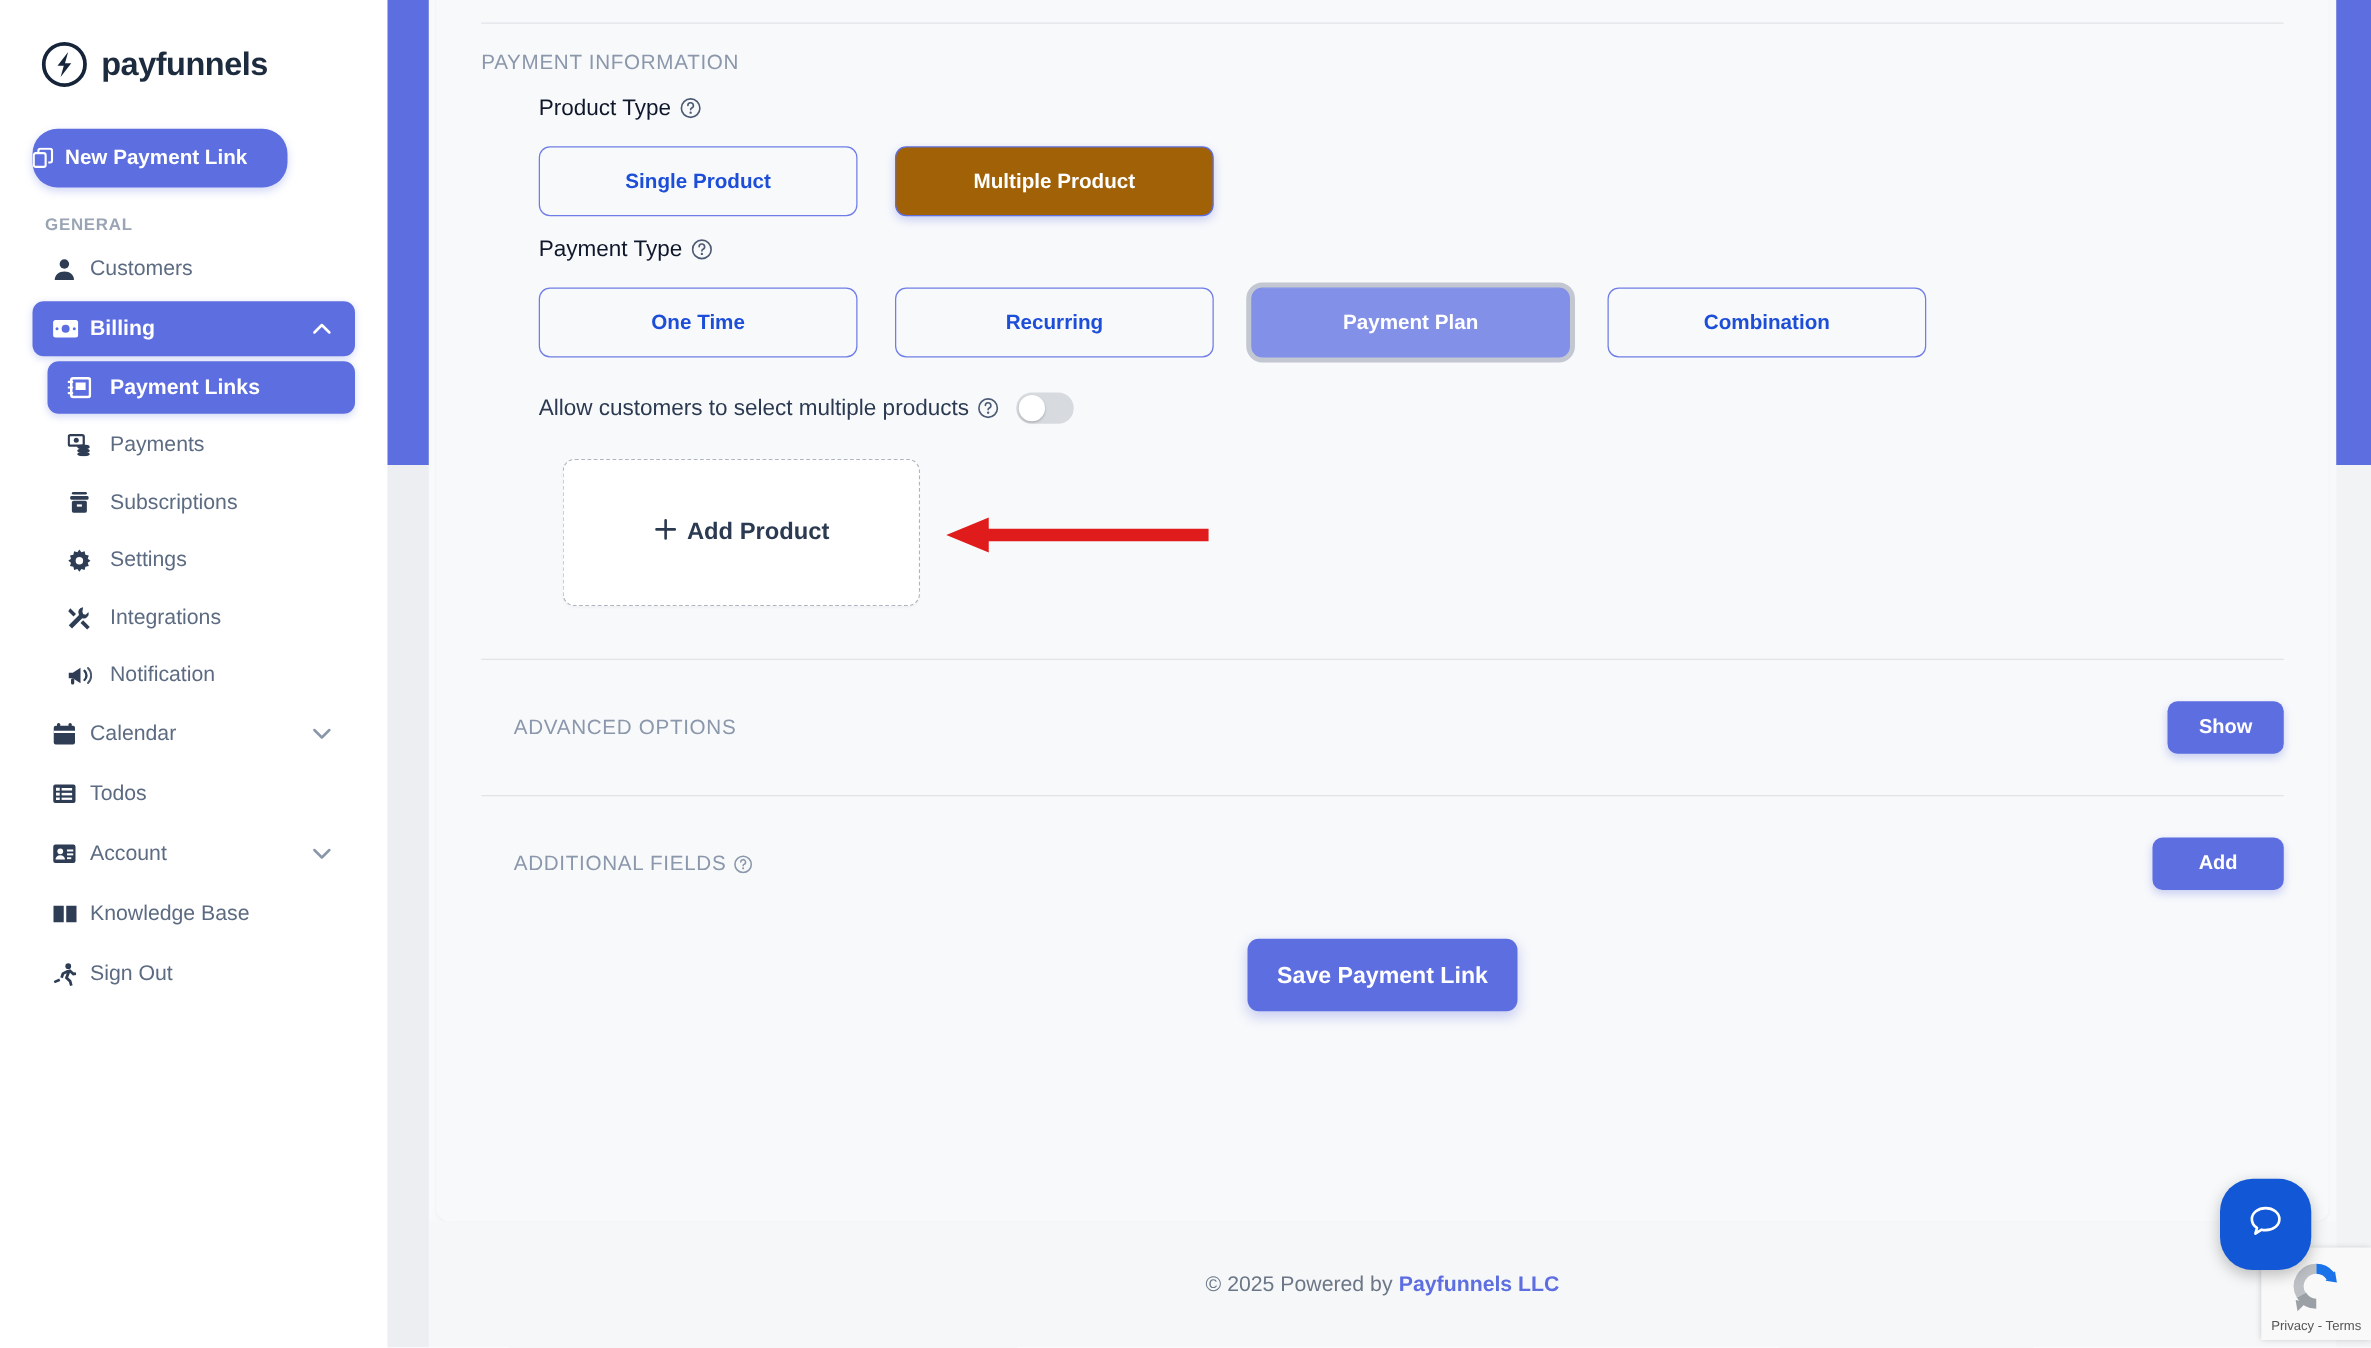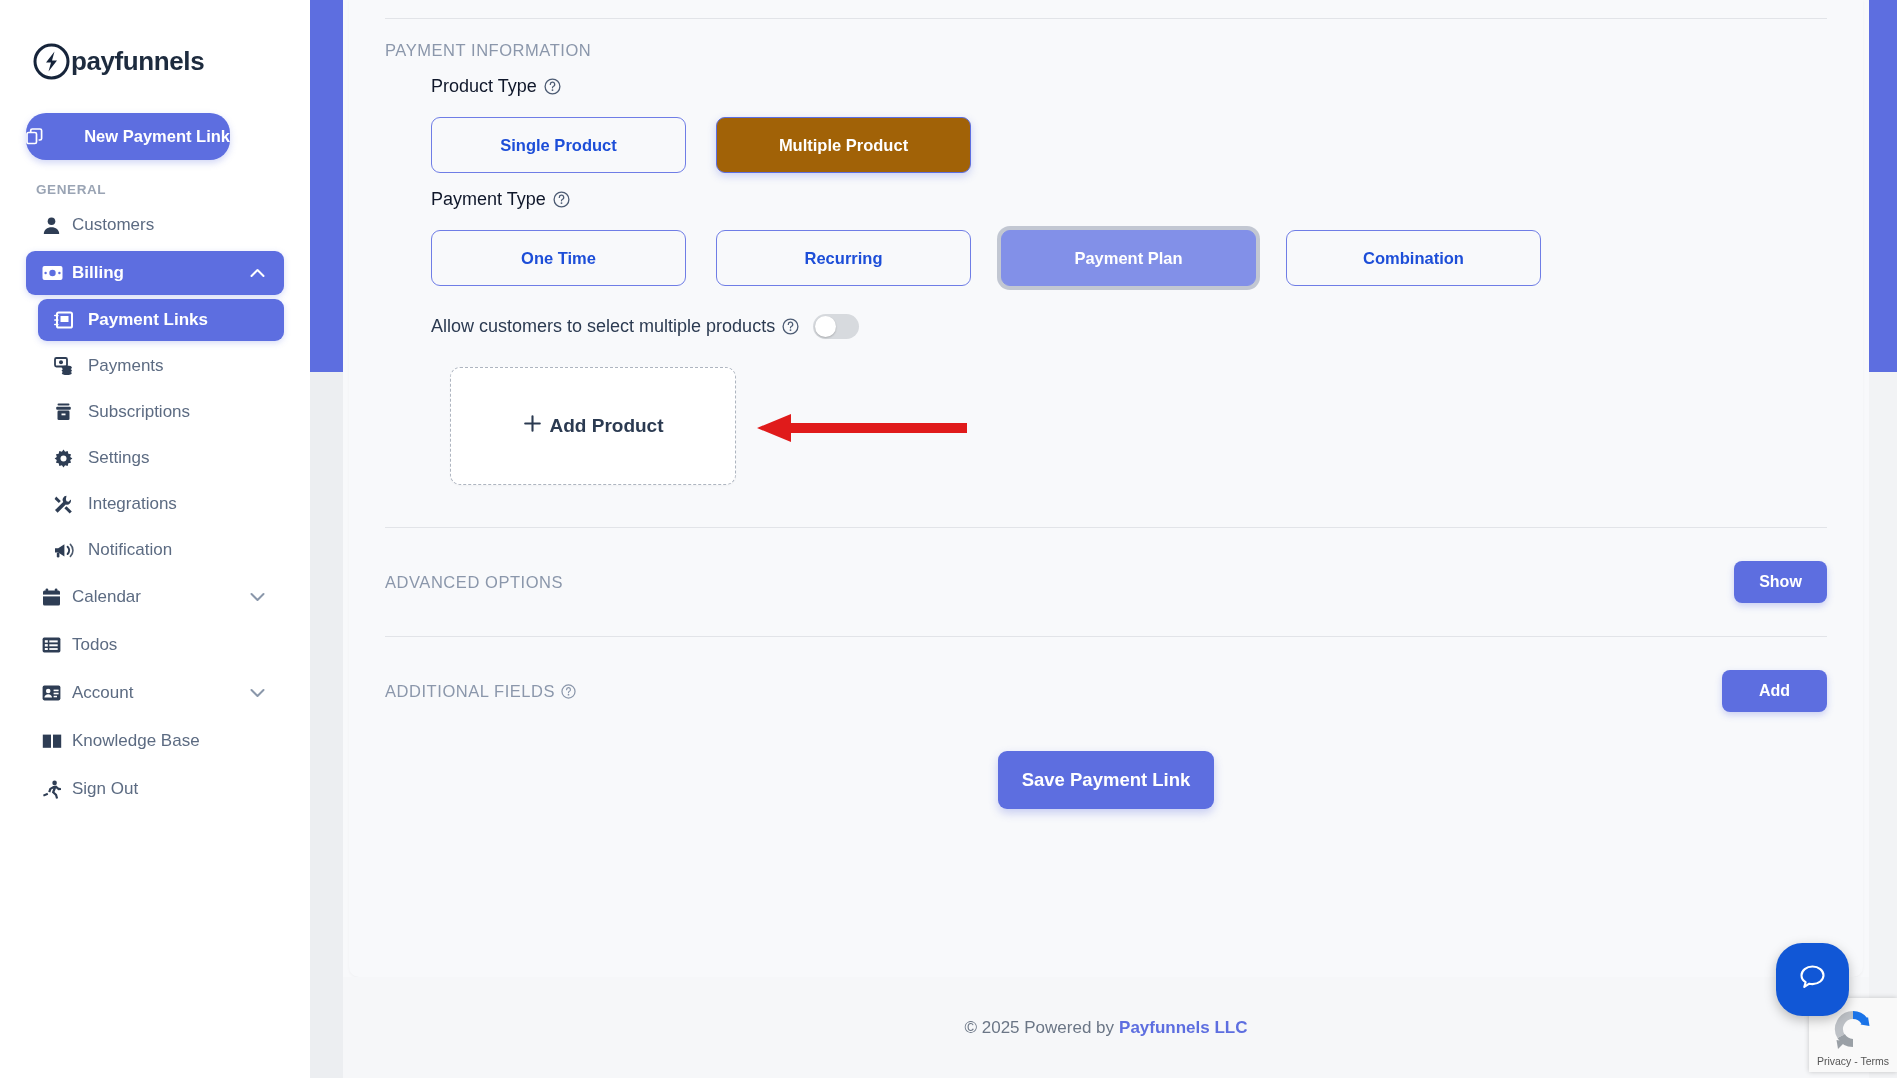--- a/index.html
+++ b/index.html
@@ -10,31 +10,31 @@
     overflow: hidden;
   }
   .app { position: relative; width: 1897px; height: 1078px; display: flex; }
 
   
   .sidebar {
     width: 310px; height: 1078px; flex: 0 0 310px;
     background: #ffffff; position: relative; z-index: 5;
     padding: 0 14px;
   }
-  .brand { display: flex; align-items: center; padding: 42px 0 0 18px; }
+  .brand { display: flex; align-items: center; gap: 10px; padding: 32px 0 0 18px; }
   .brand-mark { width: 39px; height: 39px; flex: 0 0 39px; }
   .brand-name { font-size: 26px; font-weight: 600; color: #1d2b3e; letter-spacing: -0.4px; }
 
   .new-link-btn {
     margin: 32px 0 0 12px;
     width: 204px; height: 47px;
     background: #5d6ee0; color: #fff;
     border: none; border-radius: 20px;
     font-family: inherit; font-size: 16.5px; font-weight: 700;
-    display: flex; align-items: center; justify-content: space-between; gap: 9px;
+    display: flex; align-items: center; justify-content: flex-start; gap: 9px;
     box-shadow: 0 3px 7px rgba(93,110,224,.28);
     cursor: pointer;
   }
   .new-link-btn svg { display: block; }
 
   .section-label {
     margin: 22px 0 6px 22px;
     font-size: 13.5px; font-weight: 700; letter-spacing: .6px;
     color: #9aa4b4;
   }
@@ -138,20 +138,21 @@
     font-size: 19px; font-weight: 700; color: #2b3a51;
     box-shadow: 0 1px 2px rgba(0,0,0,.03);
   }
   .arrow-annot { position: absolute; left: 372px; top: 44px; }
 
   .hr { height: 1px; background: #e2e4e8; margin: 42px 0 0 0; }
 
   .row-section {
     display: flex; align-items: center; justify-content: space-between;
     height: 108px;
+    margin-left: 26px;
   }
   .row-title { font-size: 16.5px; letter-spacing: .55px; color: #8b97ab; display: flex; align-items: center; gap: 6px; }
   .pill-btn {
     background: #5d6ee0; color: #fff; border: none; border-radius: 8px;
     font-family: inherit; font-weight: 700; cursor: pointer;
     box-shadow: 0 3px 7px rgba(93,110,224,.3);
   }
   .pill-show { width: 93px; height: 42px; font-size: 16px; }
   .pill-add { width: 105px; height: 42px; font-size: 16px; }
 

